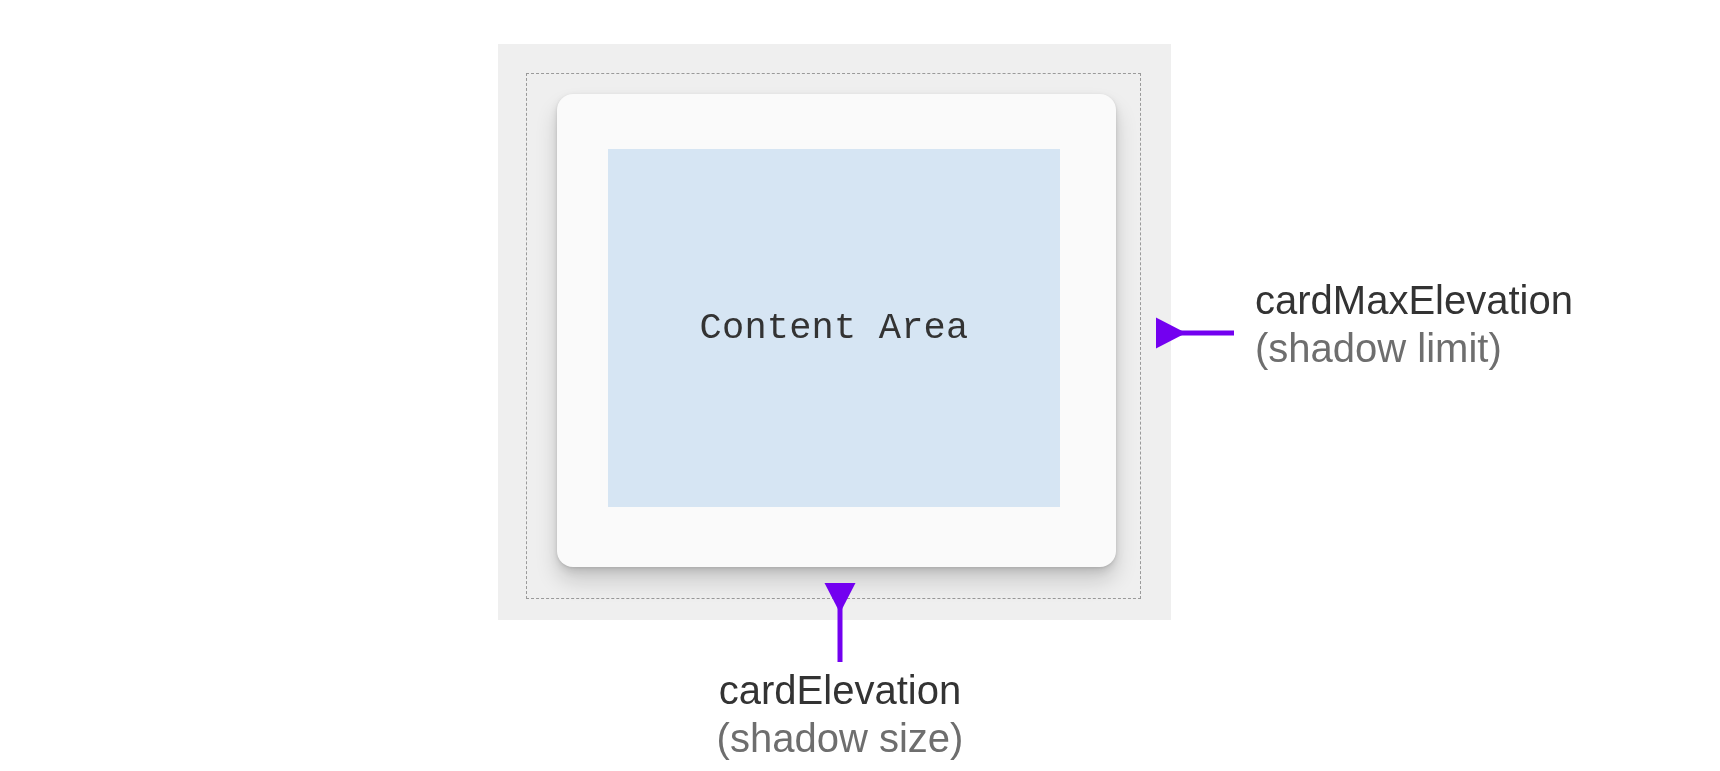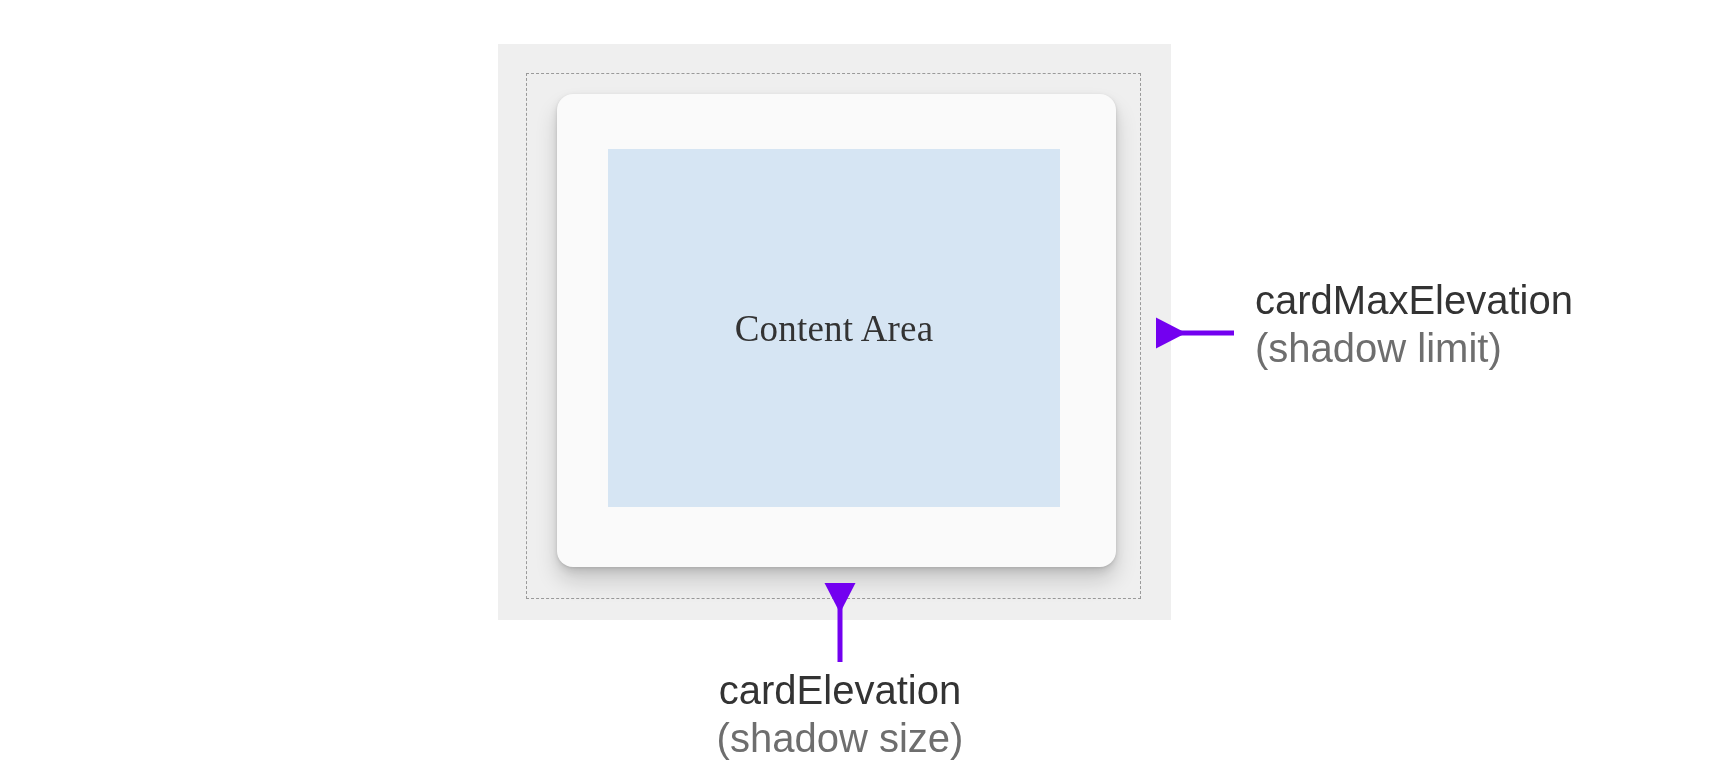--- a/index.html
+++ b/index.html
@@ -73,21 +73,21 @@
     background: #d6e5f3;
     display: flex;
     align-items: center;
     justify-content: center;
     box-sizing: border-box;
   }
   .content-area-label {
     font-size: 37px;
     color: #333333;
     letter-spacing: 0.2px;
-    font-family: Liberation Serif, serif;
+    font-family: Liberation Mono, monospace;
     white-space: nowrap;
   }
 
   
   .annotation {
     position: absolute;
     white-space: nowrap;
     font-family: "Liberation Sans", "DejaVu Sans", sans-serif;
   }
   .annotation .ann-title {

